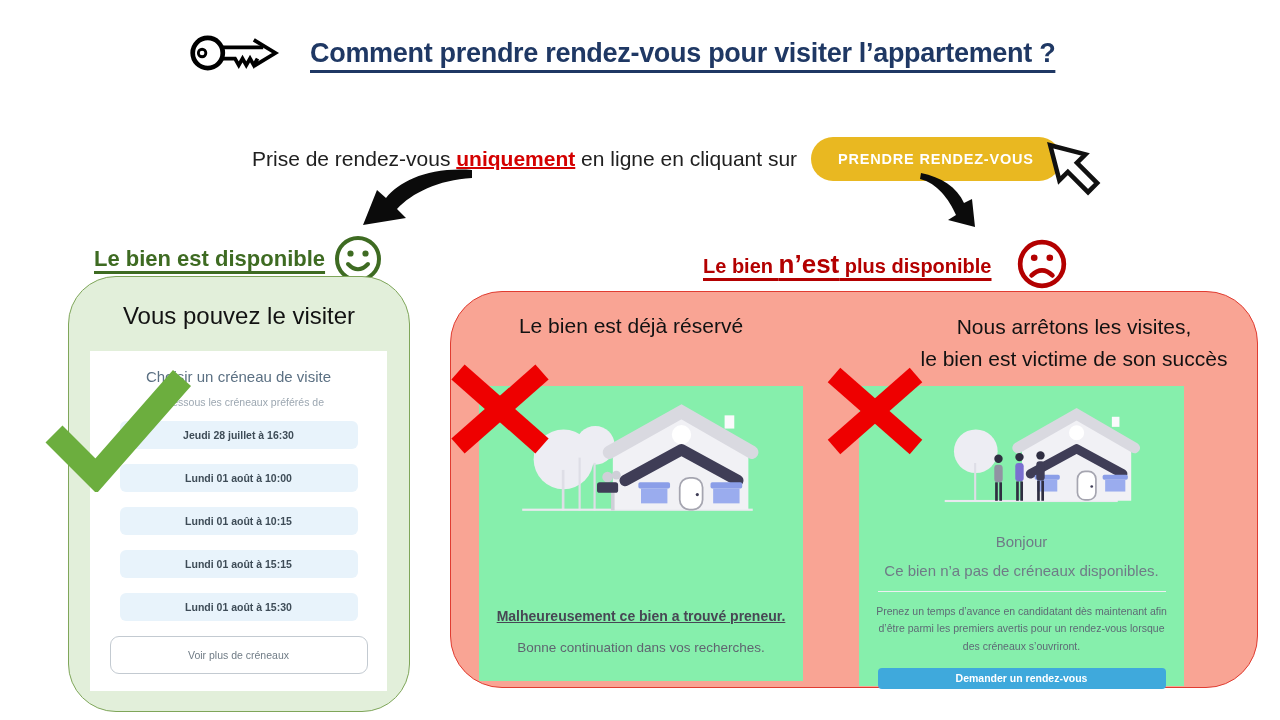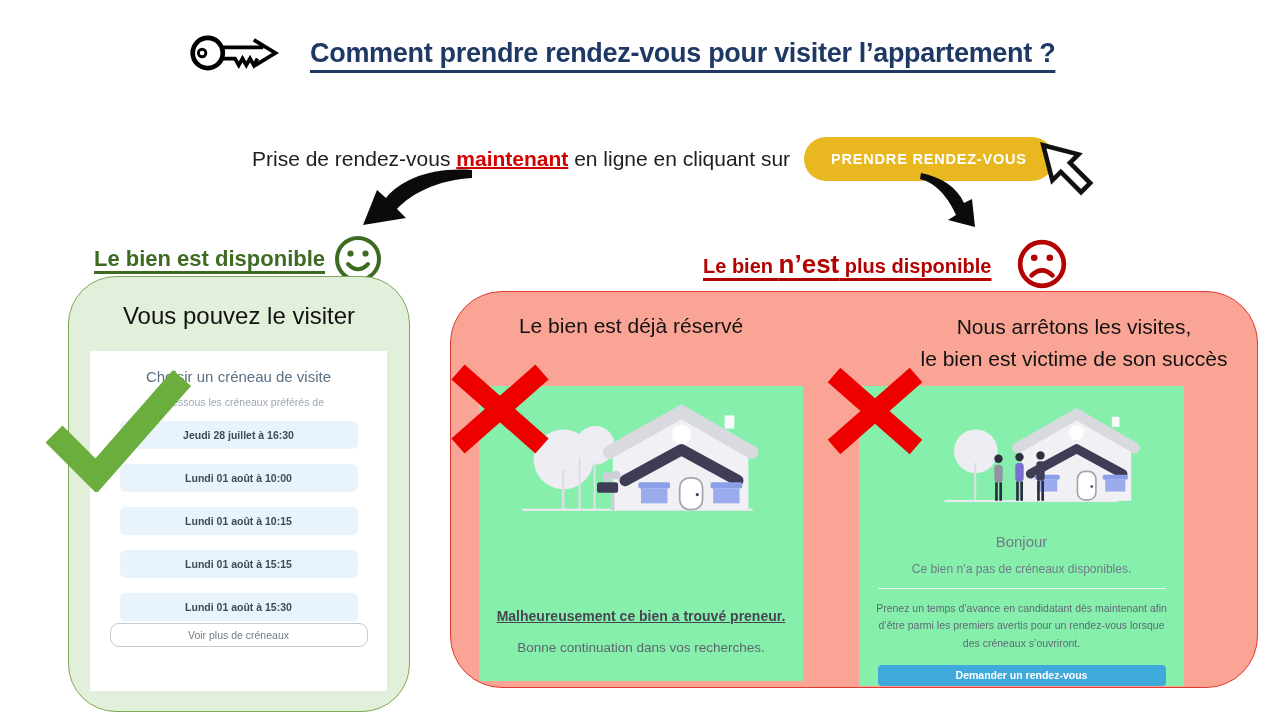--- a/index.html
+++ b/index.html
@@ -38,41 +38,41 @@
   .green-panel{position:absolute;left:68px;top:276px;width:342px;height:436px;
         background:var(--green-panel);border:1.5px solid var(--green-border);border-radius:48px;}
   .avail-sub{margin-top:25px;text-align:center;font-size:24px;color:#121212;}
   .booking-card{position:absolute;left:21px;top:74px;width:297px;height:340px;background:#fff;
         padding-top:17px;text-align:center;}
   .booking-title{font-size:15px;color:var(--slate);}
   .booking-sub{margin-top:11px;font-size:10.5px;color:#9CA7B1;}
   .slots{margin:13px auto 0;width:238px;display:flex;flex-direction:column;gap:15px;}
   .slot{background:var(--slot-blue);border-radius:6px;height:28px;line-height:28px;
         font-size:10.5px;font-weight:700;color:#3E4C57;cursor:pointer;}
-  .more-btn{display:block;margin:2px auto 0;width:258px;height:24px;background:#fff;cursor:pointer;
+  .more-btn{display:block;margin:15px auto 0;width:258px;height:38px;background:#fff;cursor:pointer;
         border:1px solid #C3CAD1;border-radius:9px;font-family:inherit;font-size:10.5px;color:#707C86;}
   #check{position:absolute;left:42px;top:368px;width:150px;height:124px;z-index:6;}
 
   
   .unavail-heading{position:absolute;left:703px;top:238px;display:flex;align-items:center;gap:24px;}
   .unavail-text{font-size:20px;font-weight:700;color:var(--red-dark);
         text-decoration:underline;text-decoration-thickness:2.5px;text-underline-offset:5px;}
   .unavail-text .big{font-size:26px;}
   .red-panel{position:absolute;left:450px;top:291px;width:808px;height:397px;
         background:var(--salmon);border:1.5px solid var(--salmon-border);border-radius:52px;}
   .case1-heading{position:absolute;left:30px;top:22px;width:300px;text-align:center;font-size:21px;color:#121212;}
   .case2-heading{position:absolute;left:458px;top:19px;width:330px;text-align:center;font-size:21px;
         line-height:32px;color:#121212;}
   .white-card{position:absolute;background:#86efac;text-align:center;}
   .card1{left:28px;top:94px;width:324px;height:295px;}
   .card2{left:408px;top:94px;width:325px;height:300px;}
   .card1 .msg-bold{margin-top:76px;font-size:14px;font-weight:700;color:#474754;text-decoration:underline;}
   .card1 .msg{margin-top:16px;font-size:13.5px;color:#5F6570;}
   .card2 .greeting{margin-top:13px;font-size:15px;color:#6F7B87;}
-  .card2 .info{margin-top:12px;font-size:12px;color:#6F7B87;}
+  .card2 .info{margin-top:12px;font-size:15px;color:#6F7B87;}
   .card2 .divider{margin:12px auto 0;width:288px;border-top:1px solid #EDEFF2;}
   .card2 .para{margin:11px 16px 0;font-size:10.5px;line-height:1.65;color:#5E6A75;}
   .cta-blue{display:block;margin:13px auto 0;width:288px;height:21px;background:var(--cta-blue);cursor:pointer;
         border:none;border-radius:4px;color:#fff;font-family:inherit;font-weight:700;font-size:10.5px;}
   .cross{position:absolute;z-index:6;}
   #cross1{left:448px;top:360px;width:104px;height:98px;}
   #cross2{left:824px;top:364px;width:102px;height:94px;}
 </style>
 </head>
 <body>
@@ -84,21 +84,21 @@
       <circle cx="21" cy="26" r="16" fill="none" stroke="#000" stroke-width="5"></circle>
       <circle cx="15" cy="26" r="4" fill="none" stroke="#000" stroke-width="3"></circle>
       <path d="M37,20 H80" fill="none" stroke="#000" stroke-width="4"></path>
       <path d="M37,32 H50 l4,7 4,-7 4,7 4,-7 4,7 4,-7" fill="none" stroke="#000" stroke-width="4" stroke-linejoin="miter"></path>
       <path d="M70,12 L93,26 L70,40" fill="none" stroke="#000" stroke-width="4" stroke-linejoin="miter"></path>
     </svg>
     <span class="page-title">Comment prendre rendez-vous pour visiter l’appartement ?</span>
   </div>
 
   <div class="intro-row">
-    <span class="intro-text"><span>Prise de rendez-vous </span><span class="intro-highlight">maintenant</span><span> en ligne en cliquant sur</span></span>
+    <span class="intro-text"><span>Prise de rendez-vous </span><span class="intro-highlight">uniquement</span><span> en ligne en cliquant sur</span></span>
     <button class="cta-yellow">PRENDRE RENDEZ-VOUS</button>
     <span class="cursor-wrap">
       <svg width="60" height="60" viewBox="0 0 46 46">
         <polygon points="4,4 11,31 17.5,24.5 33,40 40,33 24.5,17.5 31,11" fill="#fff" stroke="#111" stroke-width="3.5" stroke-linejoin="miter"></polygon>
       </svg>
     </span>
   </div>
 
   <svg id="arrow-left" class="flow-arrow" viewBox="0 0 114 62">
     <path d="M112,3 C68,0 40,14 26,31 L17,23 L3,58 L46,51 L37,42 C52,26 78,13 112,11 Z" fill="#0b0b0b"></path>

